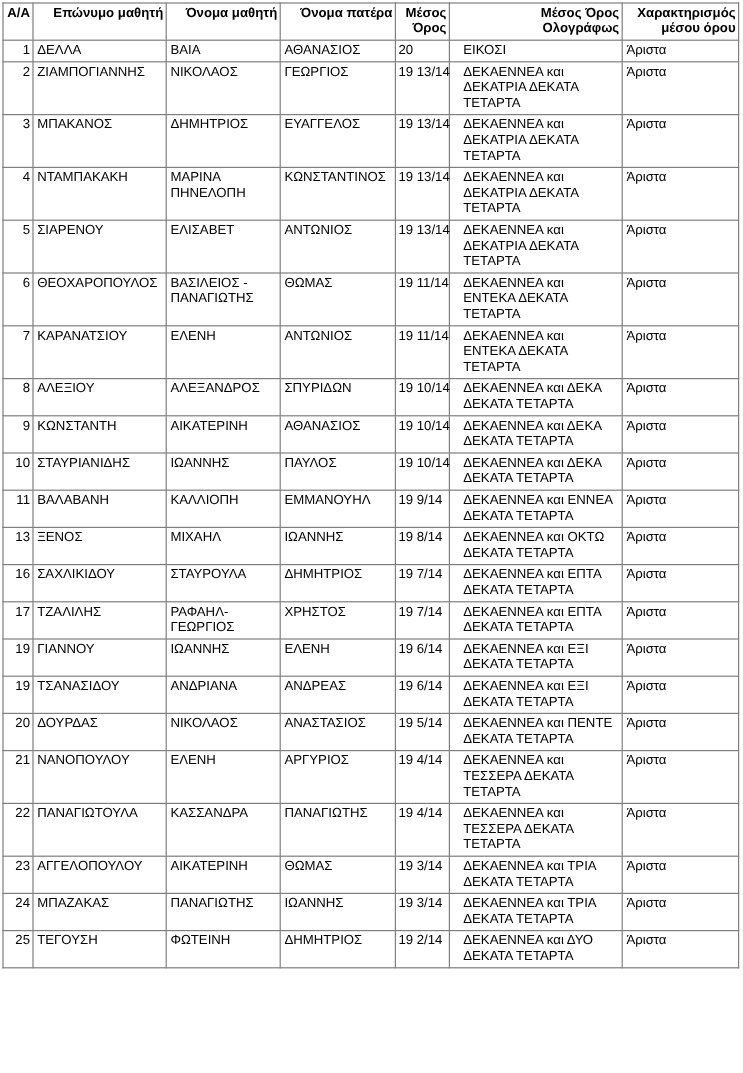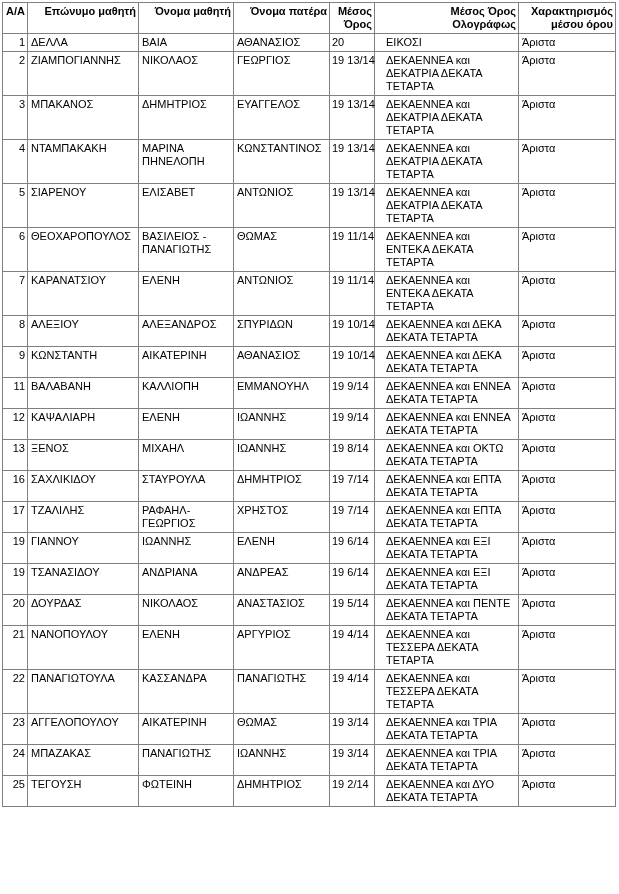--- a/index.html
+++ b/index.html
@@ -157,38 +157,38 @@
         <tr>
           <td>9</td>
           <td>ΚΩΝΣΤΑΝΤΗ</td>
           <td>ΑΙΚΑΤΕΡΙΝΗ</td>
           <td>ΑΘΑΝΑΣΙΟΣ</td>
           <td>19 10/14</td>
           <td>ΔΕΚΑΕΝΝΕΑ και ΔΕΚΑ ΔΕΚΑΤΑ ΤΕΤΑΡΤΑ</td>
           <td>Άριστα</td>
         </tr>
         <tr>
+          <td>10</td>
+          <td>ΣΤΑΥΡΙΑΝΙΔΗΣ</td>
+          <td>ΙΩΑΝΝΗΣ</td>
+          <td>ΠΑΥΛΟΣ</td>
+          <td>19 10/14</td>
+          <td>ΔΕΚΑΕΝΝΕΑ και ΔΕΚΑ ΔΕΚΑΤΑ ΤΕΤΑΡΤΑ</td>
+          <td>Άριστα</td>
+        </tr>
+        <tr>
           <td>11</td>
           <td>ΒΑΛΑΒΑΝΗ</td>
           <td>ΚΑΛΛΙΟΠΗ</td>
           <td>ΕΜΜΑΝΟΥΗΛ</td>
           <td>19 9/14</td>
           <td>ΔΕΚΑΕΝΝΕΑ και ΕΝΝΕΑ ΔΕΚΑΤΑ ΤΕΤΑΡΤΑ</td>
           <td>Άριστα</td>
         </tr>
         <tr>
-          <td>12</td>
-          <td>ΚΑΨΑΛΙΑΡΗ</td>
-          <td>ΕΛΕΝΗ</td>
-          <td>ΙΩΑΝΝΗΣ</td>
-          <td>19 9/14</td>
-          <td>ΔΕΚΑΕΝΝΕΑ και ΕΝΝΕΑ ΔΕΚΑΤΑ ΤΕΤΑΡΤΑ</td>
-          <td>Άριστα</td>
-        </tr>
-        <tr>
           <td>13</td>
           <td>ΞΕΝΟΣ</td>
           <td>ΜΙΧΑΗΛ</td>
           <td>ΙΩΑΝΝΗΣ</td>
           <td>19 8/14</td>
           <td>ΔΕΚΑΕΝΝΕΑ και ΟΚΤΩ ΔΕΚΑΤΑ ΤΕΤΑΡΤΑ</td>
           <td>Άριστα</td>
         </tr>
         <tr>
           <td>16</td>

